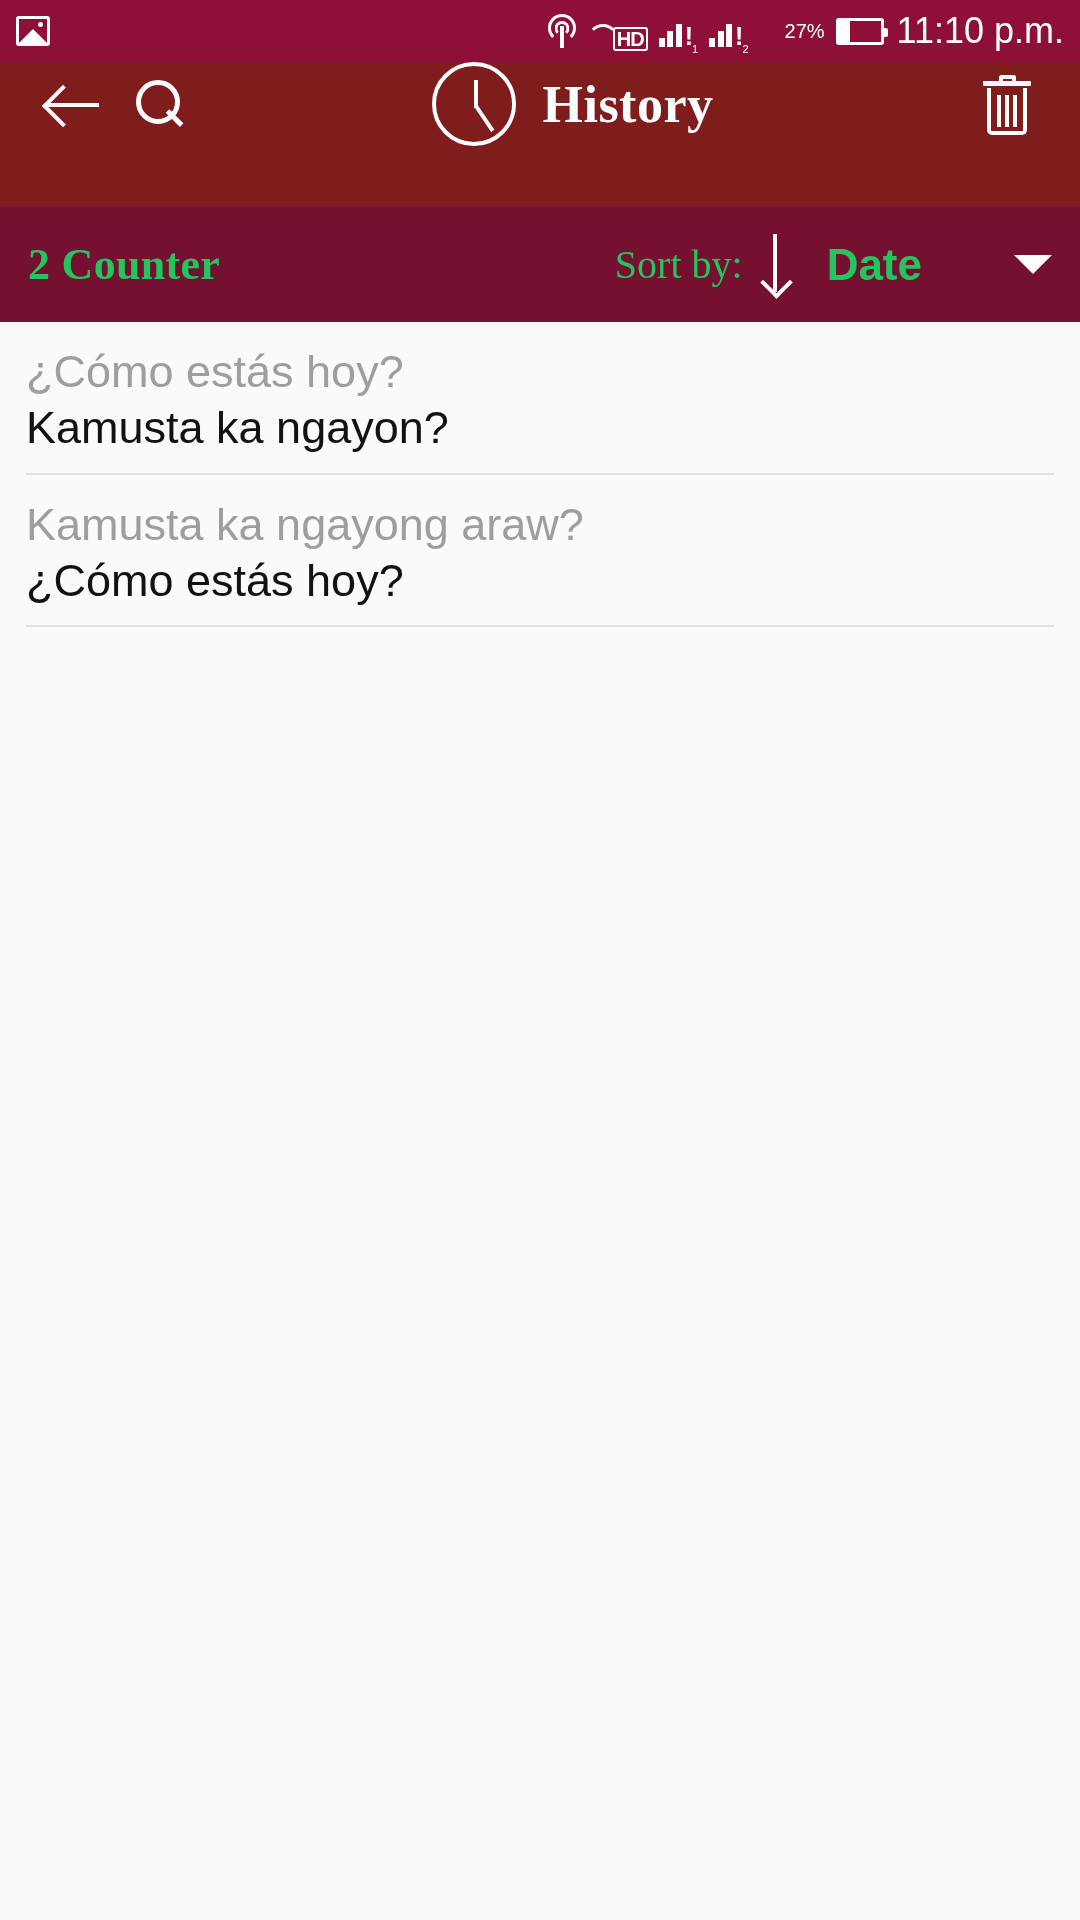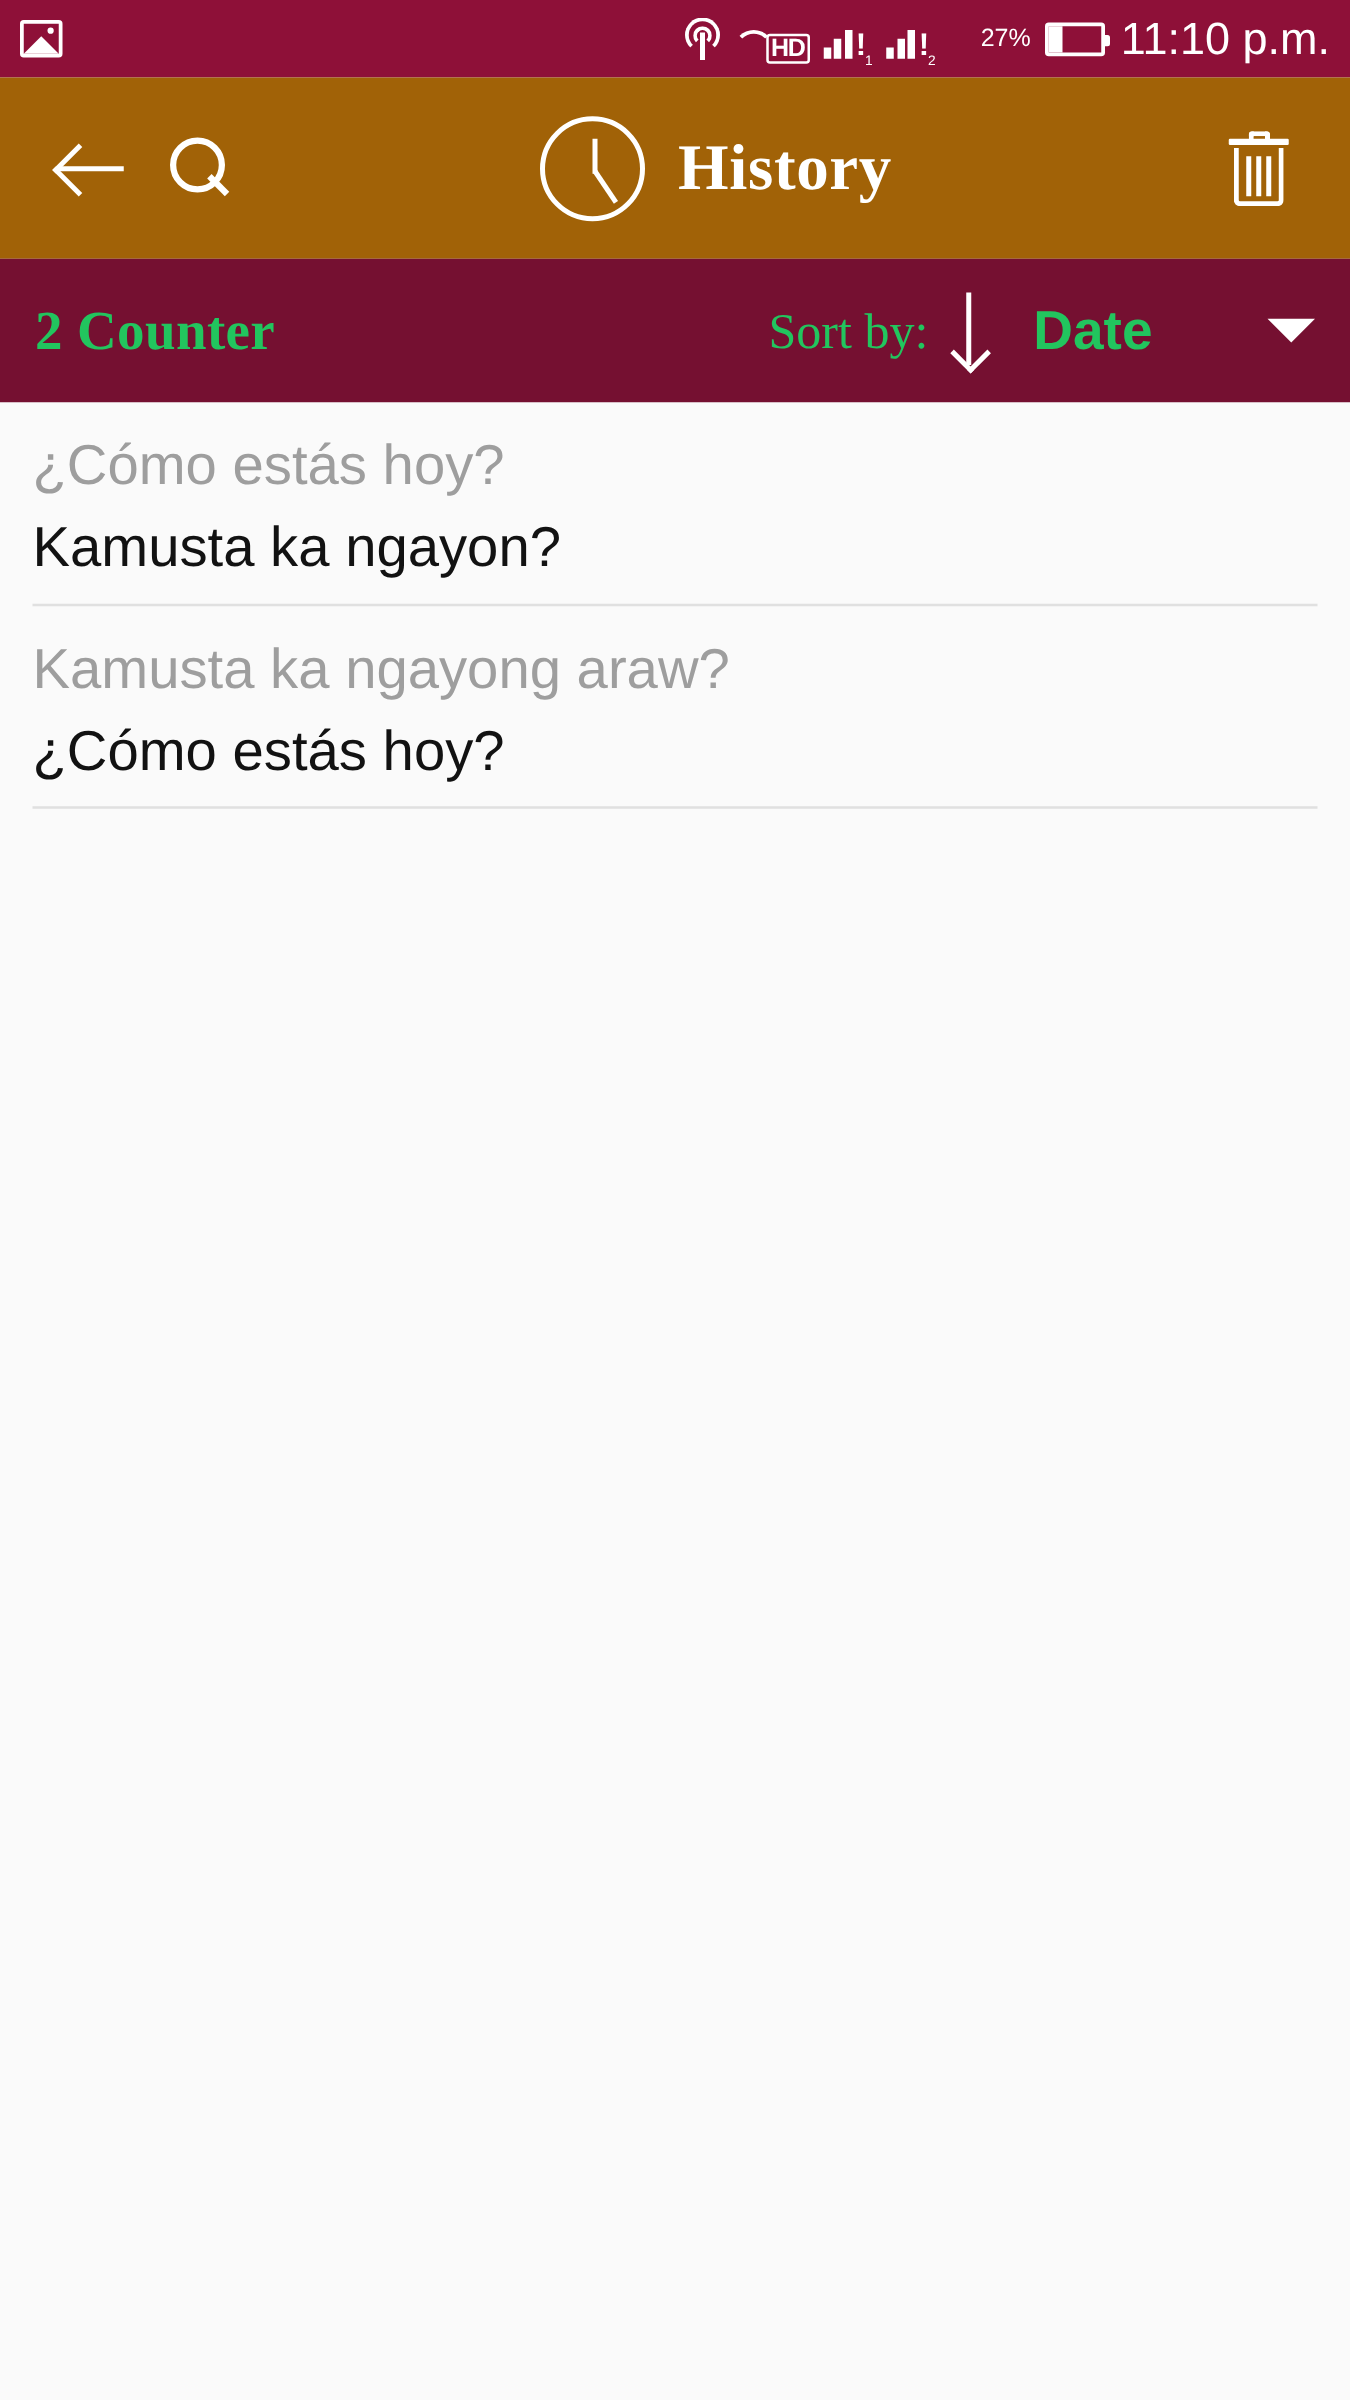--- a/index.html
+++ b/index.html
@@ -56,22 +56,22 @@
 
   .batt-pct{ font-size:20px; letter-spacing:0px;margin-left:25px; }
   .battery{ width:48px; height:27px; border:3px solid #fff; border-radius:3px; position:relative; display:flex; align-items:center; }
   .battery:after{ content:""; position:absolute; right:-7px; top:7px; width:5px; height:9px; background:#fff; border-radius:0 2px 2px 0; }
   .battery .fill{ height:100%; background:#fff; margin:0; }
   .clock-text{ font-size:36px; margin-left:2px; white-space:nowrap; }
 
   
   .app-bar{
     height:145px; width:100%;
-    background:#a16207;
-    display:flex; align-items:center;
+    background:#7f1d1d;
+    display:flex; align-items:flex-start;
     padding:0 30px;
   }
   .ab-btn{ width:86px; height:86px; display:flex; align-items:center; justify-content:center; }
 
   .back-arrow{ width:52px; height:44px; position:relative; }
   .back-arrow:before{ content:""; position:absolute; left:0; top:20px; width:52px; height:4px; background:#fff; }
   .back-arrow:after{
     content:""; position:absolute; left:1px; top:8px; width:26px; height:26px;
     border-left:4px solid #fff; border-bottom:4px solid #fff; transform:rotate(45deg);
   }
@@ -114,21 +114,21 @@
   .sort-value{ font-family:Liberation Sans, sans-serif; font-size:44px; font-weight:bold; margin-left:20px; }
   .caret-down{
     margin-left:92px; width:0; height:0;
     border-left:19px solid transparent; border-right:19px solid transparent; border-top:19px solid #fff;
   }
 
   
   .history-list{ width:100%; background:#fafafa; }
   .history-item{ padding:22px 26px 0 26px; }
   .item-source{ font-size:45px; color:#9e9e9e; line-height:1.25; }
-  .item-target{ font-size:45px; color:#121212; line-height:1.25; margin-top:10px; }
+  .item-target{ font-size:45px; color:#121212; line-height:1.25; }
   .item-divider{ height:2px; background:#e0e0e0; margin:16px 0 0 0; }
 </style>
 </head>
 <body>
 
 <div class="status-bar">
   <div class="status-left">
     <div class="gallery-icon"></div>
   </div>
   <div class="status-right">

